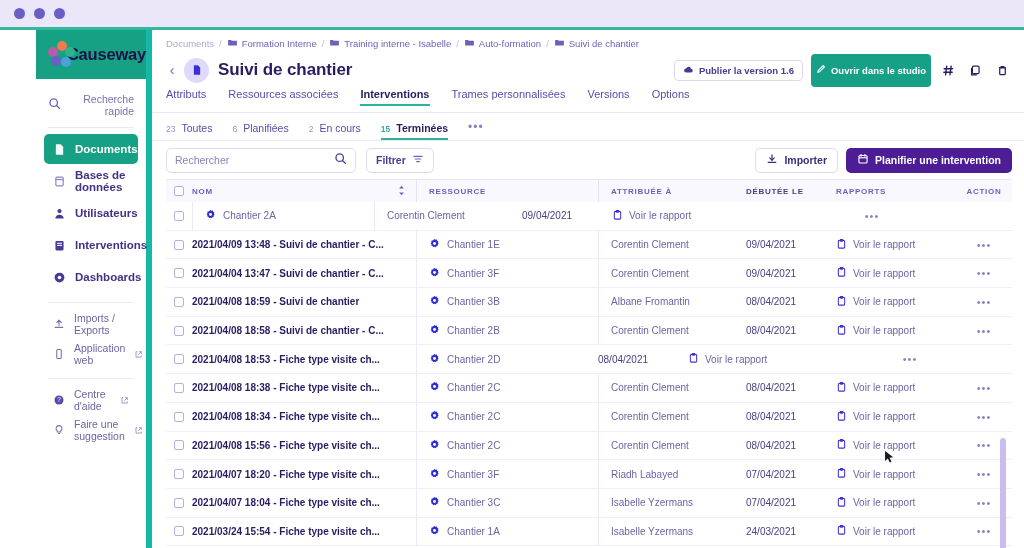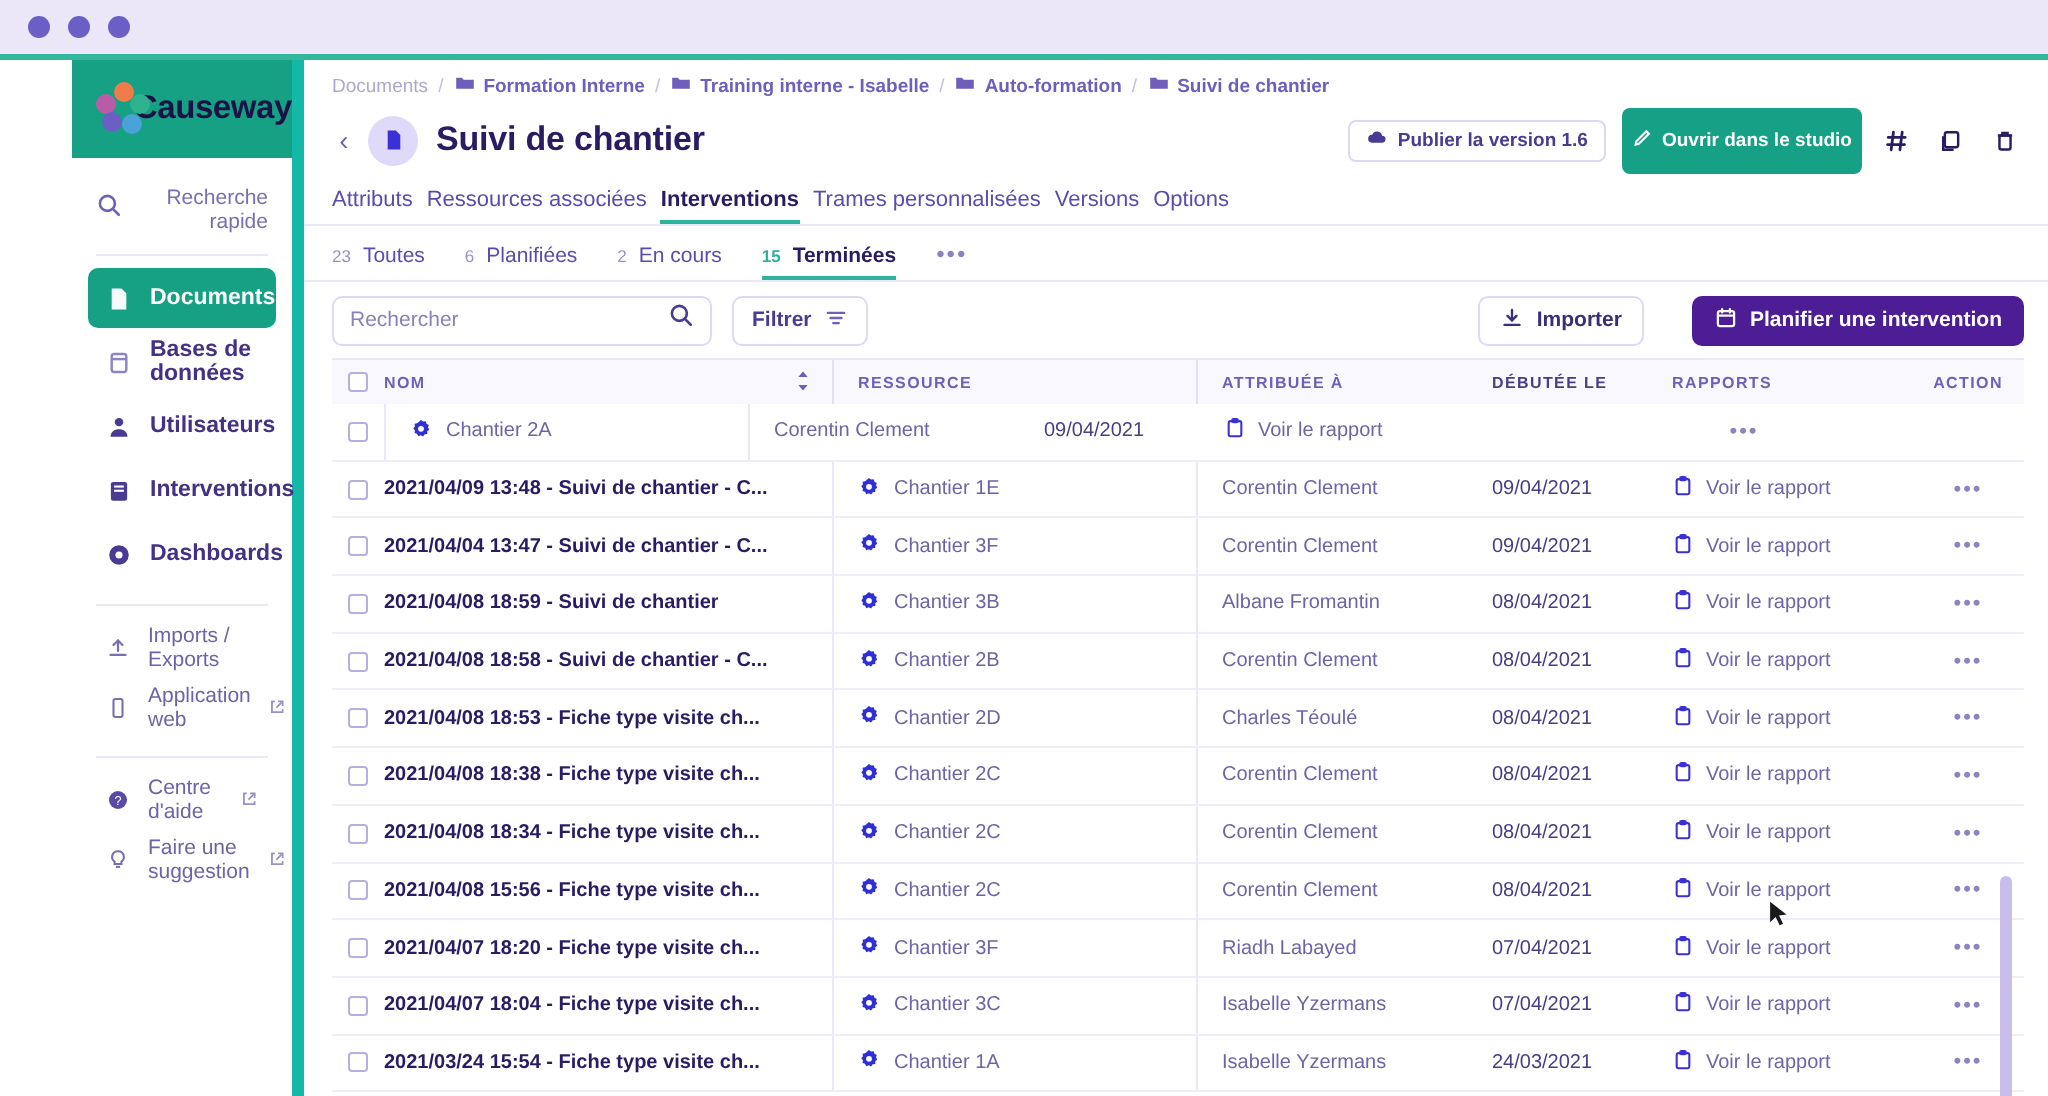--- a/index.html
+++ b/index.html
@@ -95,21 +95,21 @@
     position: absolute; left: 152px; top: 30px;
     width: 872px; height: 518px;
     background: #ffffff;
   }
 
   .breadcrumb {
     display: flex; align-items: center; gap: 5px;
     height: 22px; padding: 4px 0 0 14px;
     font-size: 9.5px; color: #6f5fbb; white-space: nowrap;
   }
-  .breadcrumb .crumb { display: flex; align-items: center; gap: 4px; font-weight: bold; }
+  .breadcrumb .crumb { display: flex; align-items: center; gap: 4px; font-weight: normal; }
   .breadcrumb .crumb.muted { color: #b0a7cf; font-weight: normal; }
   .breadcrumb .sep { color: #c5bddd; }
 
   .doc-head {
     display: flex; align-items: center; height: 36px; padding-left: 12px;
   }
   .back-chevron {
     width: 16px; display: flex; justify-content: center; align-items: center;
     color: #6f5fbb; font-size: 14px;
   }
@@ -137,21 +137,21 @@
     border-radius: 4px; background: #16a085;
     font-size: 9.5px; font-weight: bold; color: #ffffff;
     white-space: nowrap;
   }
   .icon-btn {
     width: 19px; height: 19px; display: flex; align-items: center; justify-content: center;
     color: #4b3a93;
   }
 
   .tabs {
-    display: flex; align-items: flex-end; gap: 7px;
+    display: flex; align-items: flex-start; gap: 22px;
     height: 25px; padding-left: 14px;
     border-bottom: 1px solid #ece7f8;
   }
   .tab {
     font-size: 11px; color: #5a4bad; padding-bottom: 4px;
     border-bottom: 2.5px solid transparent; white-space: nowrap;
   }
   .tab.active { color: #2a1b63; font-weight: bold; border-bottom-color: #2cb39a; }
 
   .subtabs {
@@ -178,21 +178,21 @@
     border: 1px solid #e0d9f3; border-radius: 5px; background: #fff;
   }
   .search-box .ph { font-size: 10.5px; color: #8b80bc; }
   .search-box .mag { margin-left: auto; }
   .filter-btn {
     display: flex; align-items: center; gap: 6px;
     height: 25px; padding: 0 9px;
     border: 1px solid #e0d9f3; border-radius: 5px; background: #fff;
     font-size: 10.5px; font-weight: bold; color: #4b3a93;
   }
-  .toolbar-right { margin-left: auto; display: flex; align-items: center; gap: 24px; }
+  .toolbar-right { margin-left: auto; display: flex; align-items: center; gap: 8px; }
   .btn-import {
     display: flex; align-items: center; gap: 6px;
     height: 25px; padding: 0 10px;
     border: 1px solid #e0d9f3; border-radius: 5px; background: #fff;
     font-size: 10.5px; font-weight: bold; color: #3a2d7a;
   }
   .btn-plan {
     display: flex; align-items: center; gap: 6px;
     height: 25px; padding: 0 11px;
     border-radius: 5px; background: #4c1d95;
@@ -756,23 +756,20 @@
             <div class="c-nom">
               <span class="txt">2021/04/08 18:53 - Fiche type visite ch...</span>
             </div>
             <div class="c-res">
               <span><svg width="11" height="11" viewBox="0 0 16 16" fill="#2f2fd8">
                   <path d="M8 1.4l1.5 1.2 1.9-.3.6 1.8 1.7.9-.6 1.8.9 1.7-1.5 1.2.1 1.9-1.9.3-1.2 1.5-1.7-.8-1.8.6-.9-1.7-1.8-.6.3-1.9-1.2-1.5 1.2-1.5-.3-1.9 1.9-.3z"></path>
                   <circle cx="8" cy="7.9" r="2.1" fill="#fff"></circle>
                 </svg></span>
               <span class="txt">Chantier 2D</span>
             </div>
-            <div class="c-att">
-              <span class="txt">Charles Téoulé</span>
-            </div>
             <div class="c-date">08/04/2021</div>
             <div class="c-rep">
               <span><svg width="11" height="12" viewBox="0 0 16 16" fill="none" stroke="#3b30d6" stroke-width="1.5">
                   <rect x="3.4" y="3" width="9.2" height="11" rx="1.4"></rect>
                   <rect x="6" y="1.4" width="4" height="2.4" rx="0.8" fill="#3b30d6"></rect>
                 </svg></span>
               <span class="txt">Voir le rapport</span>
             </div>
             <div class="c-act">
               <span>•••</span>

